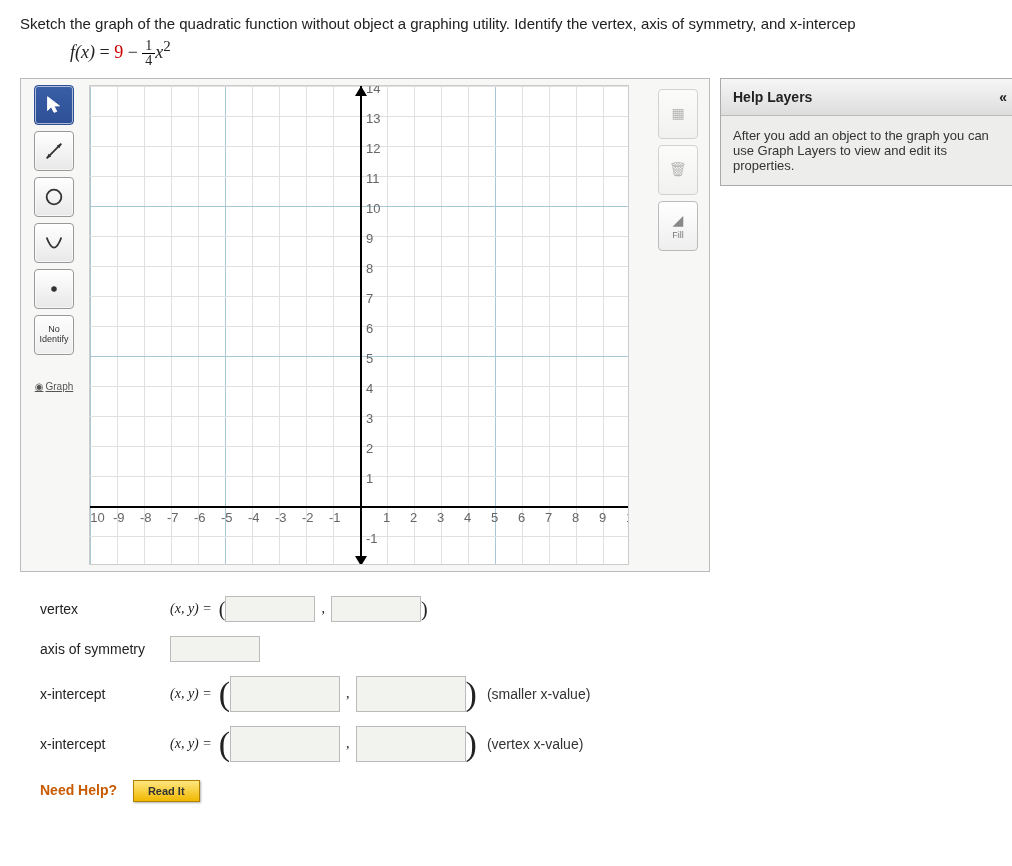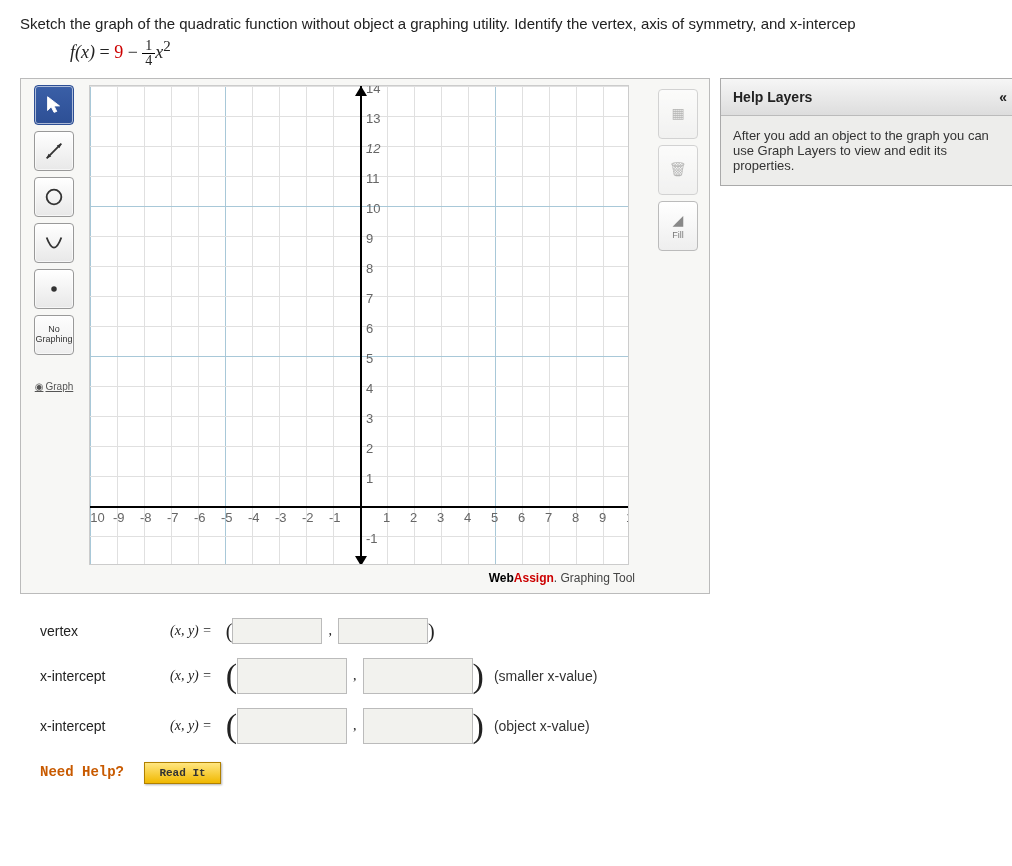--- a/index.html
+++ b/index.html
@@ -88,23 +88,23 @@
     display:inline-block;
     background:#f2f2ee;
     border:1px solid #bbb;
     height:26px; width:90px;
     vertical-align:middle;
   }
   .inputcell.big { height:36px; width:110px; }
   .paren-big { font-size:34px; font-family:'Times New Roman',serif; vertical-align:middle; line-height:1;}
   .hint { margin-left:10px; color:#333; font-size:14px; }
   .comma { margin:0 6px; font-family:'Times New Roman',serif; }
-  .eqtxt { font-family:'Times New Roman',serif; font-style:italic; margin-right:14px; }
-
-  .need-help { margin:18px 0 0 20px; font-size:14px;font-family:Liberation Mono, monospace; }
+  .eqtxt { font-family:'Times New Roman',serif; font-style:italic; margin-right:7px; }
+
+  .need-help { margin:18px 0 0 20px; font-size:14px; }
   .nh-label { color:#c85a00; font-weight:bold; margin-right:12px; }
   .readit {
     display:inline-block;
     background: linear-gradient(#ffe680,#f0b800);
     border:1px solid #b08000;
     padding:4px 14px;
     font-size:11px;
     font-weight:bold;
     color:#333;
     box-shadow:1px 1px 2px rgba(0,0,0,0.3);
@@ -144,21 +144,21 @@
         <svg viewBox="0 0 24 24">
             <path d="M4 6 Q12 28 20 6" stroke="#333" stroke-width="2" fill="none"></path>
           </svg>
       </div>
       <div class="tbtn">
         <svg viewBox="0 0 24 24">
             <circle cx="12" cy="12" r="3" fill="#333"></circle>
           </svg>
       </div>
       <div class="tbtn nosol">
-        <div><span>No</span><br><span>Graphing</span></div>
+        <div><span>No</span><br><span>Identify</span></div>
       </div>
       <div class="help-link">
         <span>◉</span>
           <span>Graph</span>
       </div>
     </div>
 
     <div class="plot-wrap">
       <div class="plot" id="plot">
           <div class="gridline bold" style="left: 0px; top: 0px; width: 1px; height: 480px;"></div>
@@ -227,27 +227,24 @@
           <div class="ticklabel" style="top: 355px; left: 276px;">2</div>
           <div class="ticklabel" style="top: 325px; left: 276px;">3</div>
           <div class="ticklabel" style="top: 295px; left: 276px;">4</div>
           <div class="ticklabel" style="top: 265px; left: 276px;">5</div>
           <div class="ticklabel" style="top: 235px; left: 276px;">6</div>
           <div class="ticklabel" style="top: 205px; left: 276px;">7</div>
           <div class="ticklabel" style="top: 175px; left: 276px;">8</div>
           <div class="ticklabel" style="top: 145px; left: 276px;">9</div>
           <div class="ticklabel" style="top: 115px; left: 276px;">10</div>
           <div class="ticklabel" style="top: 85px; left: 276px;">11</div>
-          <div class="ticklabel" style="top: 55px; left: 276px; font-style: italic;">12</div>
+          <div class="ticklabel" style="top: 55px; left: 276px;">12</div>
           <div class="ticklabel" style="top: 25px; left: 276px;">13</div>
           <div class="ticklabel" style="top: -5px; left: 276px;">14</div>
         </div>
-      <div class="brand">
-        <b class="web">Web</b><b class="assign">Assign</b><span>. Graphing Tool</span>
-      </div>
     </div>
 
     <div class="toolbar-right">
       <div class="rbtn disabled">
         <span class="ico">▦</span>
       </div>
       <div class="rbtn disabled">
         <span class="ico">🗑</span>
       </div>
       <div class="rbtn">
@@ -271,40 +268,44 @@
   <div class="ans-row">
     <div class="ans-label">vertex</div>
     <span class="eqtxt">(<span style="font-style:italic">x</span>, <span style="font-style:italic">y</span>) = </span>
     <span style="font-family:'Times New Roman',serif;font-size:20px">(</span>
     <span class="inputcell"></span>
     <span class="comma">,</span>
     <span class="inputcell"></span>
     <span style="font-family:'Times New Roman',serif;font-size:20px">)</span>
   </div>
 
+  <div class="ans-row">
+    <div class="ans-label">axis of symmetry</div>
+    <span class="inputcell"></span>
+  </div>
 
   <div class="ans-row">
     <div class="ans-label">x-intercept</div>
     <span class="eqtxt">(<span style="font-style:italic">x</span>, <span style="font-style:italic">y</span>) = </span>
     <span class="paren-big">(</span>
     <span class="inputcell big"></span>
     <span class="comma">,</span>
     <span class="inputcell big"></span>
     <span class="paren-big">)</span>
     <span class="hint">(smaller x-value)</span>
   </div>
 
   <div class="ans-row">
     <div class="ans-label">x-intercept</div>
     <span class="eqtxt">(<span style="font-style:italic">x</span>, <span style="font-style:italic">y</span>) = </span>
     <span class="paren-big">(</span>
     <span class="inputcell big"></span>
     <span class="comma">,</span>
     <span class="inputcell big"></span>
     <span class="paren-big">)</span>
-    <span class="hint">(object x-value)</span>
+    <span class="hint">(vertex x-value)</span>
   </div>
 
   <div class="need-help">
     <span class="nh-label">Need Help?</span>
     <span class="readit">Read It</span>
   </div>
 </div>
 
 </body></html>

